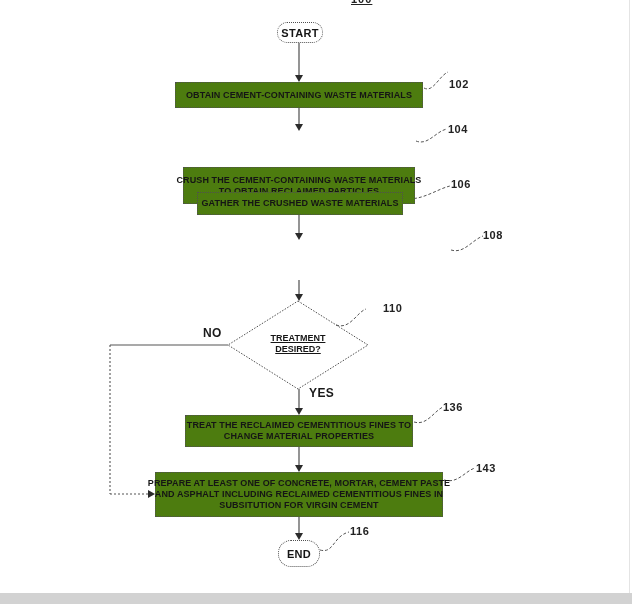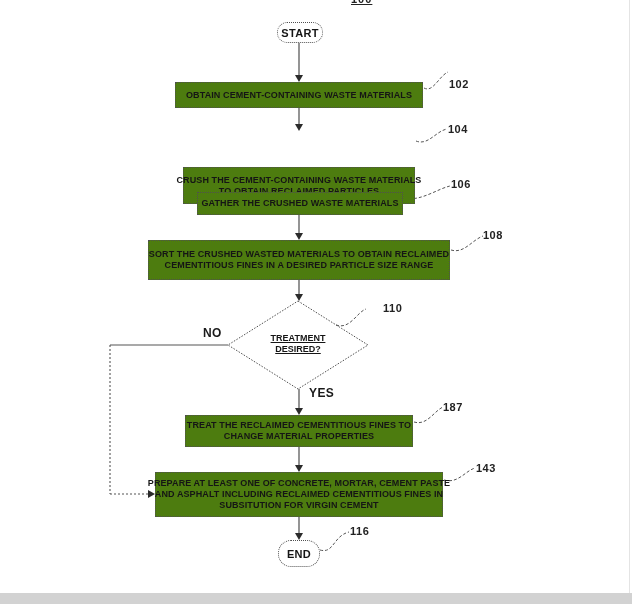--- a/index.html
+++ b/index.html
@@ -101,22 +101,20 @@
 
   <div class="terminal" style="left:277px;top:22px;width:46px;height:21px;border-radius:10px;">START</div>
 
   <div class="pbox" style="left:175px;top:82px;width:248px;height:26px;">OBTAIN CEMENT-CONTAINING WASTE MATERIALS</div>
 
   <div class="pbox" style="left:183px;top:135px;width:232px;height:37px;margin-top:32px;">CRUSH THE CEMENT-CONTAINING WASTE MATERIALS
 TO OBTAIN RECLAIMED PARTICLES</div>
 
   <div class="pbox" style="left:197px;top:192px;width:206px;height:23px;">GATHER THE CRUSHED WASTE MATERIALS</div>
 
-  <div class="pbox" style="left:148px;top:240px;width:302px;height:40px;">SORT THE CRUSHED WASTED MATERIALS TO OBTAIN RECLAIMED
-CEMENTITIOUS FINES IN A DESIRED PARTICLE SIZE RANGE</div>
 
   <div class="dtext" style="left:248px;top:333px;width:100px;text-decoration:underline;">TREATMENT
 DESIRED?</div>
 
   <div class="branch" style="left:203px;top:326px;">NO</div>
   <div class="branch" style="left:309px;top:386px;">YES</div>
 
   <div class="pbox" style="left:155px;top:472px;width:288px;height:45px;">PREPARE AT LEAST ONE OF CONCRETE, MORTAR, CEMENT PASTE
 AND ASPHALT INCLUDING RECLAIMED CEMENTITIOUS FINES IN
 SUBSITUTION FOR VIRGIN CEMENT</div>
@@ -124,19 +122,19 @@
   <div class="pbox" style="left:185px;top:415px;width:228px;height:32px;">TREAT THE RECLAIMED CEMENTITIOUS FINES TO
 CHANGE MATERIAL PROPERTIES</div>
 
   <div class="terminal" style="left:278px;top:540px;width:42px;height:27px;border-radius:13px;">END</div>
 
   <div class="ref" style="left:449px;top:66px;margin-top:12px;">102</div>
   <div class="ref" style="left:448px;top:123px;">104</div>
   <div class="ref" style="left:451px;top:178px;">106</div>
   <div class="ref" style="left:483px;top:229px;">108</div>
   <div class="ref" style="left:367px;top:302px;padding-left:16px;">110</div>
-  <div class="ref" style="left:443px;top:401px;">187</div>
+  <div class="ref" style="left:443px;top:401px;">136</div>
   <div class="ref" style="left:476px;top:462px;">143</div>
   <div class="ref" style="left:350px;top:525px;">116</div>
 
   <div id="right-edge-line"></div>
   <div id="footer-strip"></div>
 </div>
 
 </body></html>

